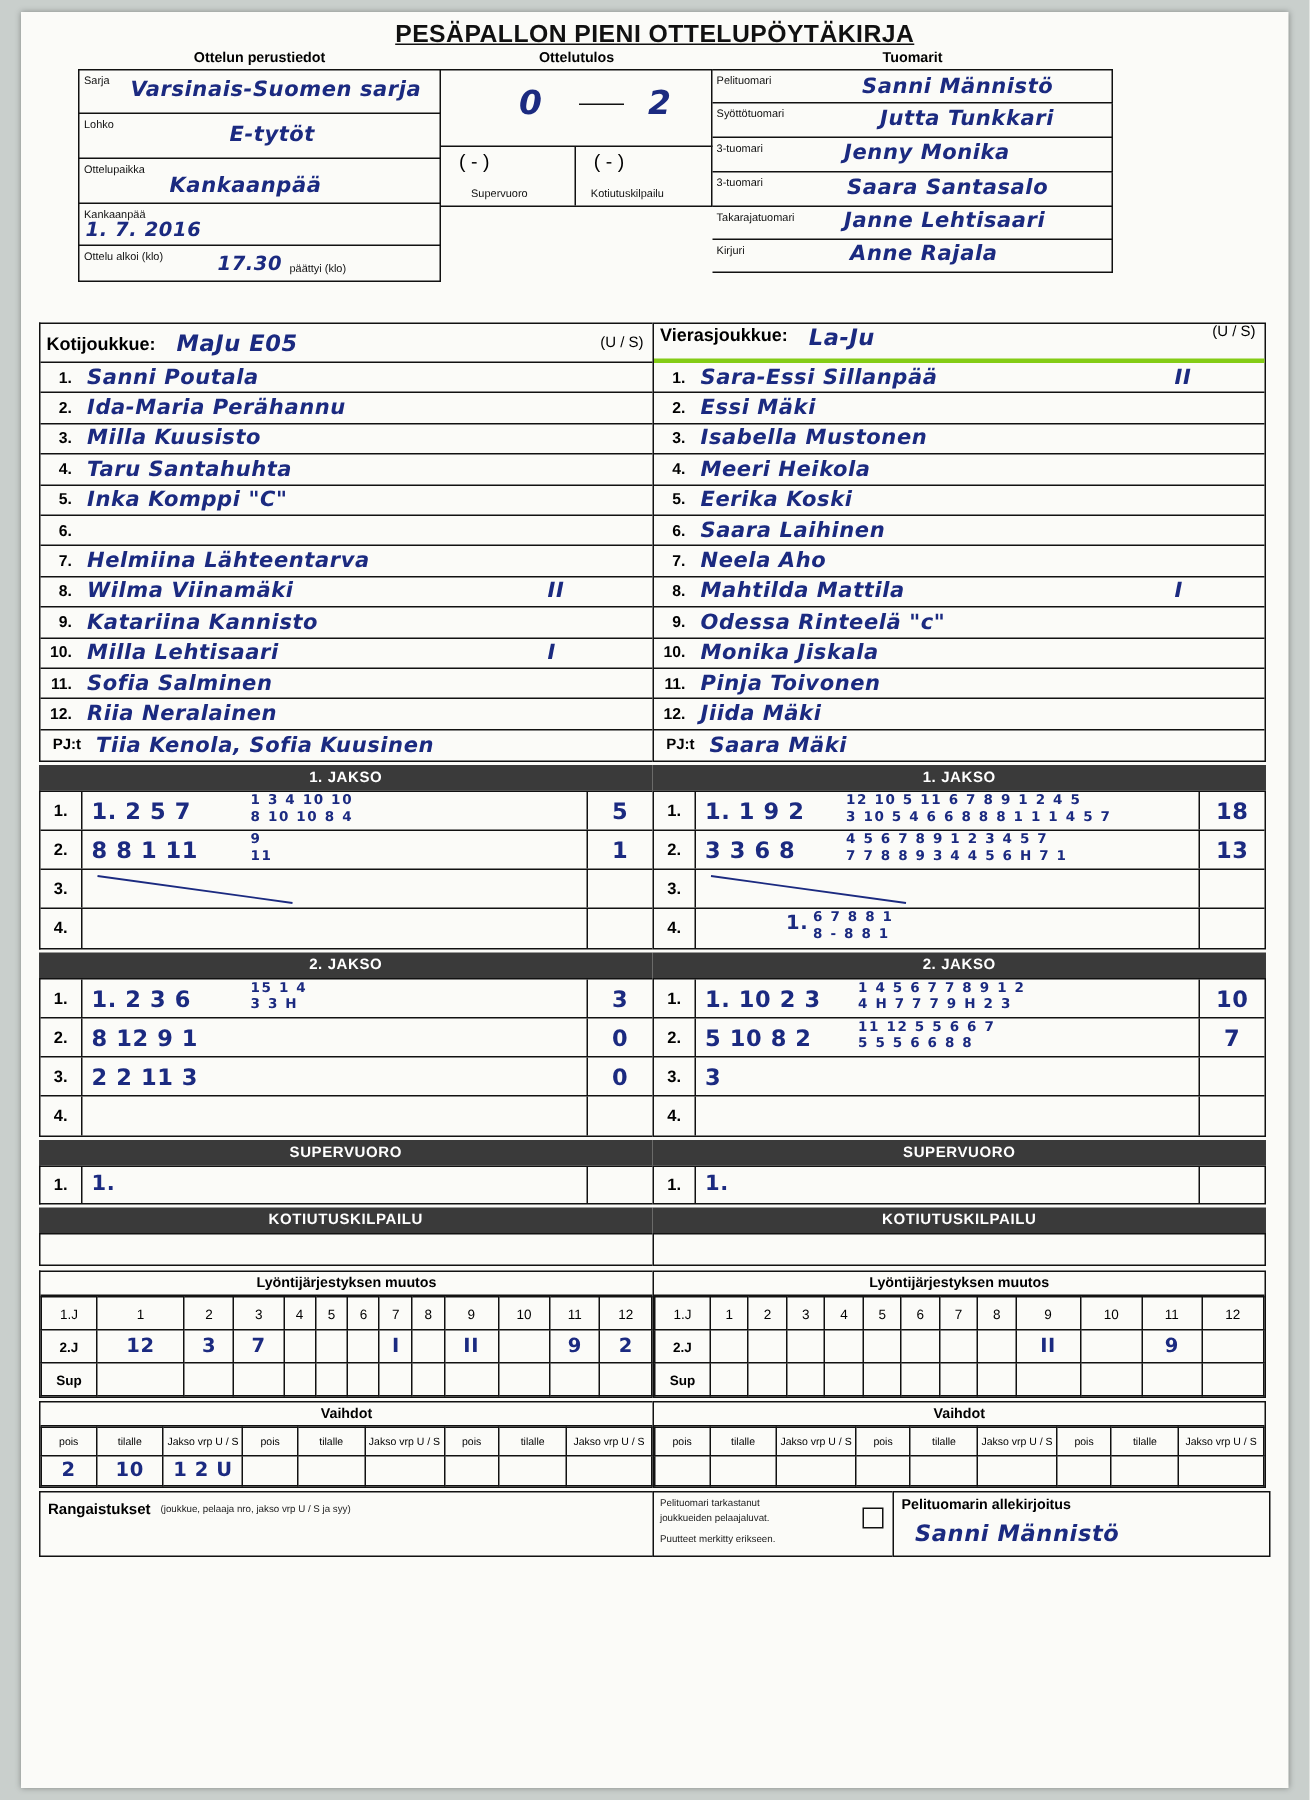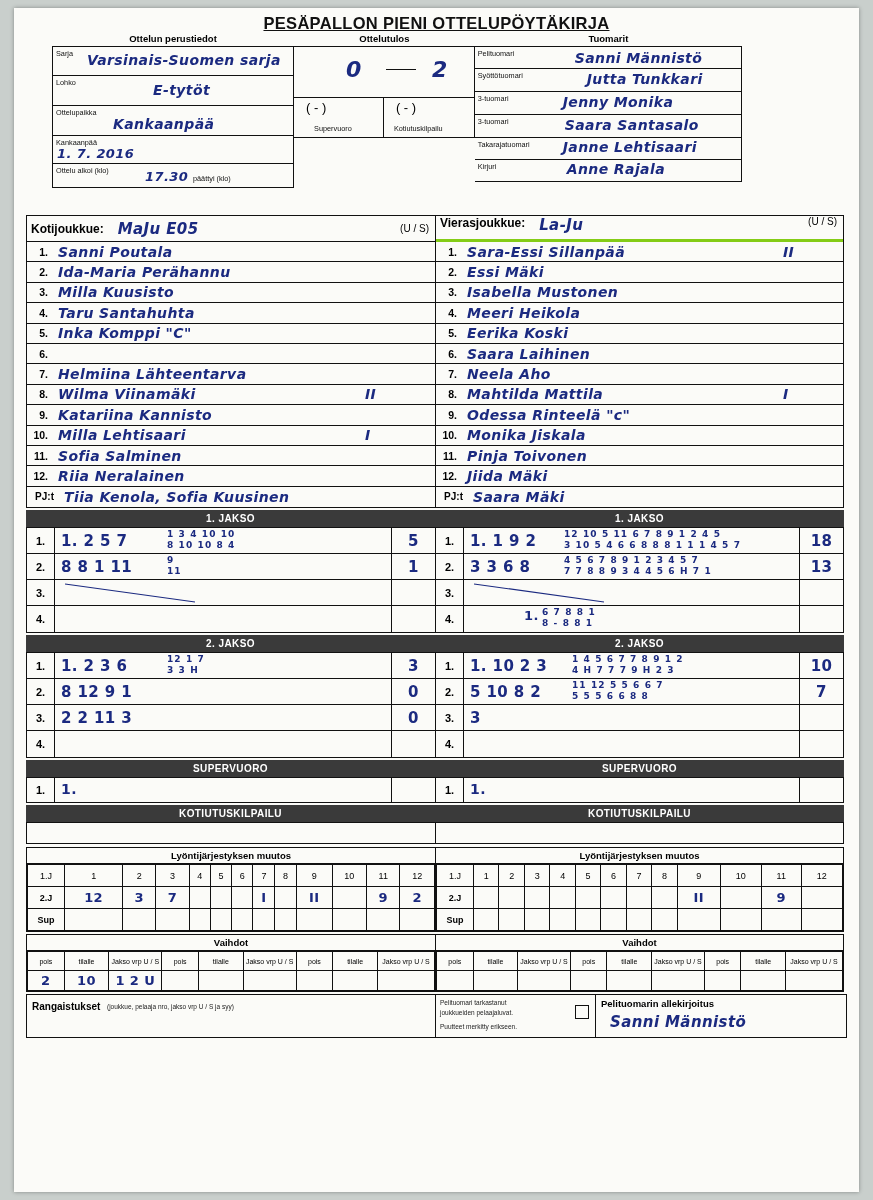--- a/index.html
+++ b/index.html
@@ -374,21 +374,21 @@
       <div class="half bar" style="padding:3px 0">2. JAKSO</div>
       <div class="half bar" style="padding:3px 0">2. JAKSO</div>
     </div>
 
     <div class="flexrow">
       <div class="half brd" style="border-right:none">
         <div class="rowline">
           <span class="rnum">1.</span>
           <span class="rbody">
               <span class="hand num" style="position:absolute;left:6px;top:4px;font-size:15px">1.  2  3  6</span>
-            <span class="mini" style="left:112px;top:1px">12 1 7</span>
+            <span class="mini" style="left:112px;top:1px">15 1 4</span>
             <span class="mini" style="left:112px;top:12px">3 3 H</span>
           </span>
           <span class="rscore hand num" style="font-size:15px">3</span>
         </div>
         <div class="rowline">
           <span class="rnum">2.</span>
           <span class="rbody">
               <span class="hand num" style="position:absolute;left:6px;top:4px;font-size:15px">8  12  9  1</span>
             </span>
           <span class="rscore hand num" style="font-size:15px">0</span>

